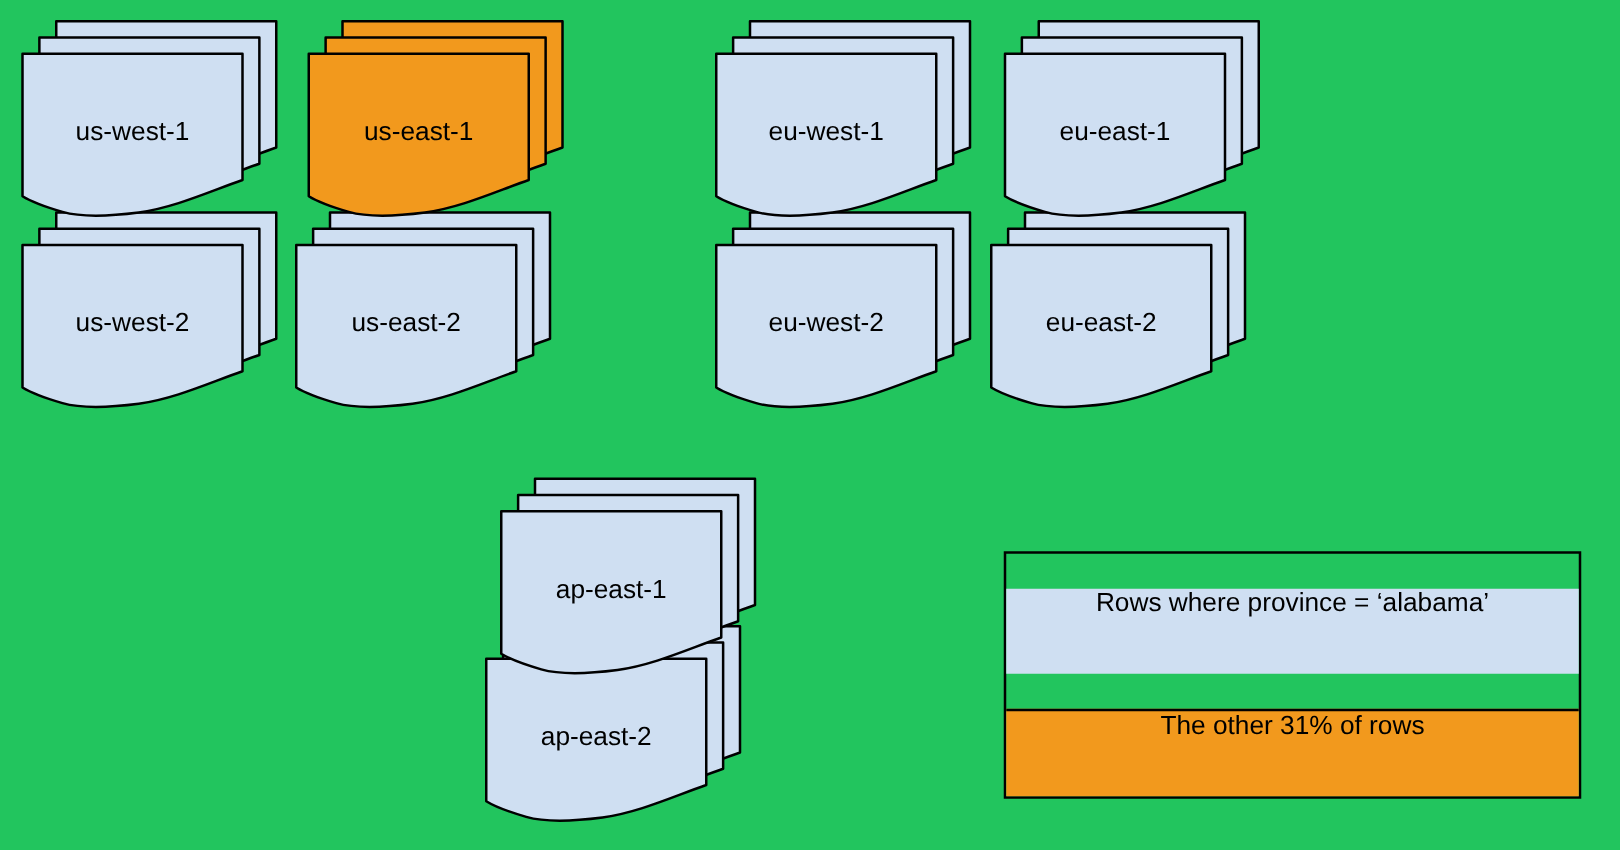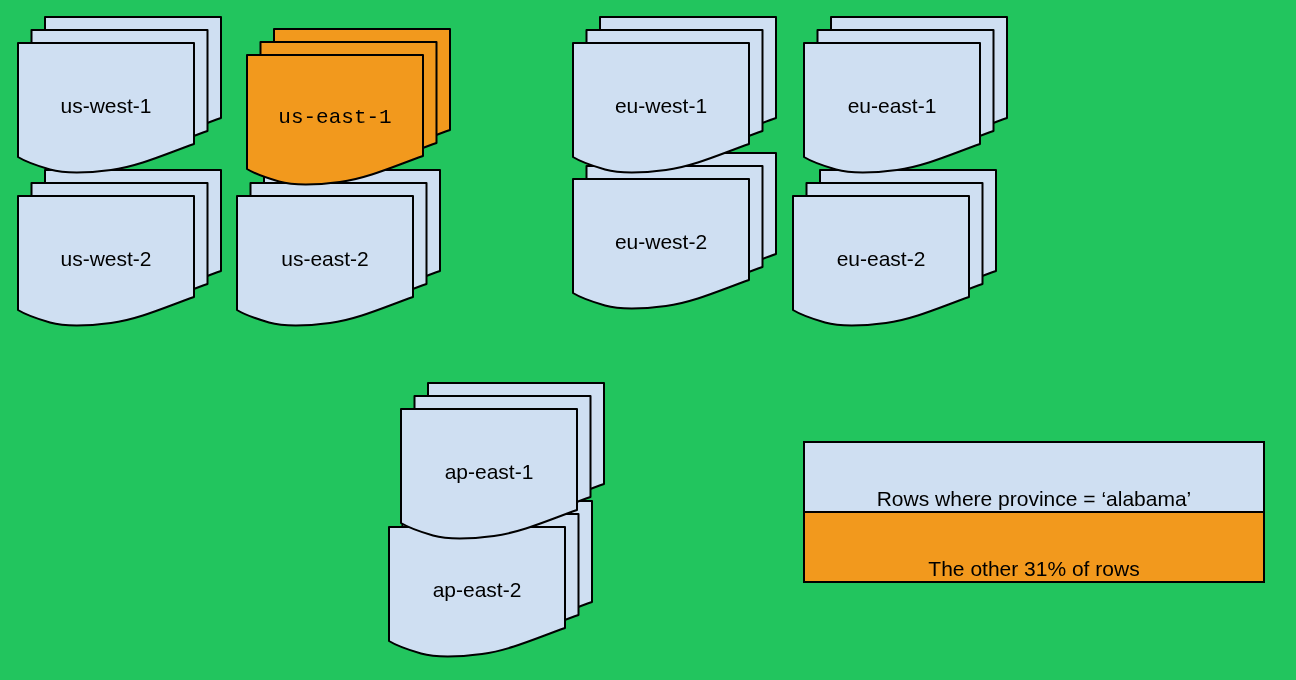--- a/index.html
+++ b/index.html
@@ -15,41 +15,42 @@
   .stack-label{
     position:absolute;left:1px;top:27px;width:176px;height:124px;
     display:flex;align-items:center;justify-content:center;
     font-size:21px;line-height:1;white-space:nowrap;
   }
   .legend{
     position:absolute;left:803px;top:441px;width:458px;
     border:2px solid var(--outline,#000);
   }
   .legend-row{
-    height:68px;display:flex;align-items:flex-end;justify-content:center;
+    height:68px;display:flex;align-items:flex-start;justify-content:center;
     font-size:21px;
+    margin-top:28px;
   }
   .legend-row.blue{background:var(--doc-blue,#cfdff2);}
   .legend-row.orange{background:var(--doc-orange,#f2991d);border-top:2px solid var(--outline,#000);}
 </style>
 </head>
 <body>
 
 <div class="canvas">
   <div id="stacks">
   <div class="stack blue" style="left: 17px; top: 16px; z-index: 2;">
     <svg width="206" height="159" viewBox="0 0 206 159">
       <path class="doc" transform="translate(28,1)" d="M0,0 H176 V101 C150,110 122,123 93,127 C66,130.5 46,130.5 32,126.5 C20,123 8,119 0,114 Z"></path>
       <path class="doc" transform="translate(14.5,14)" d="M0,0 H176 V101 C150,110 122,123 93,127 C66,130.5 46,130.5 32,126.5 C20,123 8,119 0,114 Z"></path>
       <path class="doc" transform="translate(1,27)" d="M0,0 H176 V101 C150,110 122,123 93,127 C66,130.5 46,130.5 32,126.5 C20,123 8,119 0,114 Z"></path>
     </svg>
     <div class="stack-label">us-west-1</div>
   </div>
 
-  <div class="stack orange" style="left: 246px; top: 28px; z-index: 2; font-family: Liberation Mono, monospace;">
+  <div class="stack orange" style="left: 246px; top: 16px; z-index: 2;">
     <svg width="206" height="159" viewBox="0 0 206 159">
       <path class="doc" transform="translate(28,1)" d="M0,0 H176 V101 C150,110 122,123 93,127 C66,130.5 46,130.5 32,126.5 C20,123 8,119 0,114 Z"></path>
       <path class="doc" transform="translate(14.5,14)" d="M0,0 H176 V101 C150,110 122,123 93,127 C66,130.5 46,130.5 32,126.5 C20,123 8,119 0,114 Z"></path>
       <path class="doc" transform="translate(1,27)" d="M0,0 H176 V101 C150,110 122,123 93,127 C66,130.5 46,130.5 32,126.5 C20,123 8,119 0,114 Z"></path>
     </svg>
     <div class="stack-label">us-east-1</div>
   </div>
 
   <div class="stack blue" style="left: 572px; top: 16px; z-index: 2;">
     <svg width="206" height="159" viewBox="0 0 206 159">
@@ -80,21 +81,21 @@
 
   <div class="stack blue" style="left: 236px; top: 169px; z-index: 1;">
     <svg width="206" height="159" viewBox="0 0 206 159">
       <path class="doc" transform="translate(28,1)" d="M0,0 H176 V101 C150,110 122,123 93,127 C66,130.5 46,130.5 32,126.5 C20,123 8,119 0,114 Z"></path>
       <path class="doc" transform="translate(14.5,14)" d="M0,0 H176 V101 C150,110 122,123 93,127 C66,130.5 46,130.5 32,126.5 C20,123 8,119 0,114 Z"></path>
       <path class="doc" transform="translate(1,27)" d="M0,0 H176 V101 C150,110 122,123 93,127 C66,130.5 46,130.5 32,126.5 C20,123 8,119 0,114 Z"></path>
     </svg>
     <div class="stack-label">us-east-2</div>
   </div>
 
-  <div class="stack blue" style="left: 572px; top: 152px; z-index: 1; text-align: center;">
+  <div class="stack blue" style="left: 572px; top: 169px; z-index: 1; text-align: center;">
     <svg width="206" height="159" viewBox="0 0 206 159">
       <path class="doc" transform="translate(28,1)" d="M0,0 H176 V101 C150,110 122,123 93,127 C66,130.5 46,130.5 32,126.5 C20,123 8,119 0,114 Z"></path>
       <path class="doc" transform="translate(14.5,14)" d="M0,0 H176 V101 C150,110 122,123 93,127 C66,130.5 46,130.5 32,126.5 C20,123 8,119 0,114 Z"></path>
       <path class="doc" transform="translate(1,27)" d="M0,0 H176 V101 C150,110 122,123 93,127 C66,130.5 46,130.5 32,126.5 C20,123 8,119 0,114 Z"></path>
     </svg>
     <div class="stack-label">eu-west-2</div>
   </div>
 
   <div class="stack blue" style="left: 792px; top: 169px; z-index: 1;">
     <svg width="206" height="159" viewBox="0 0 206 159">

